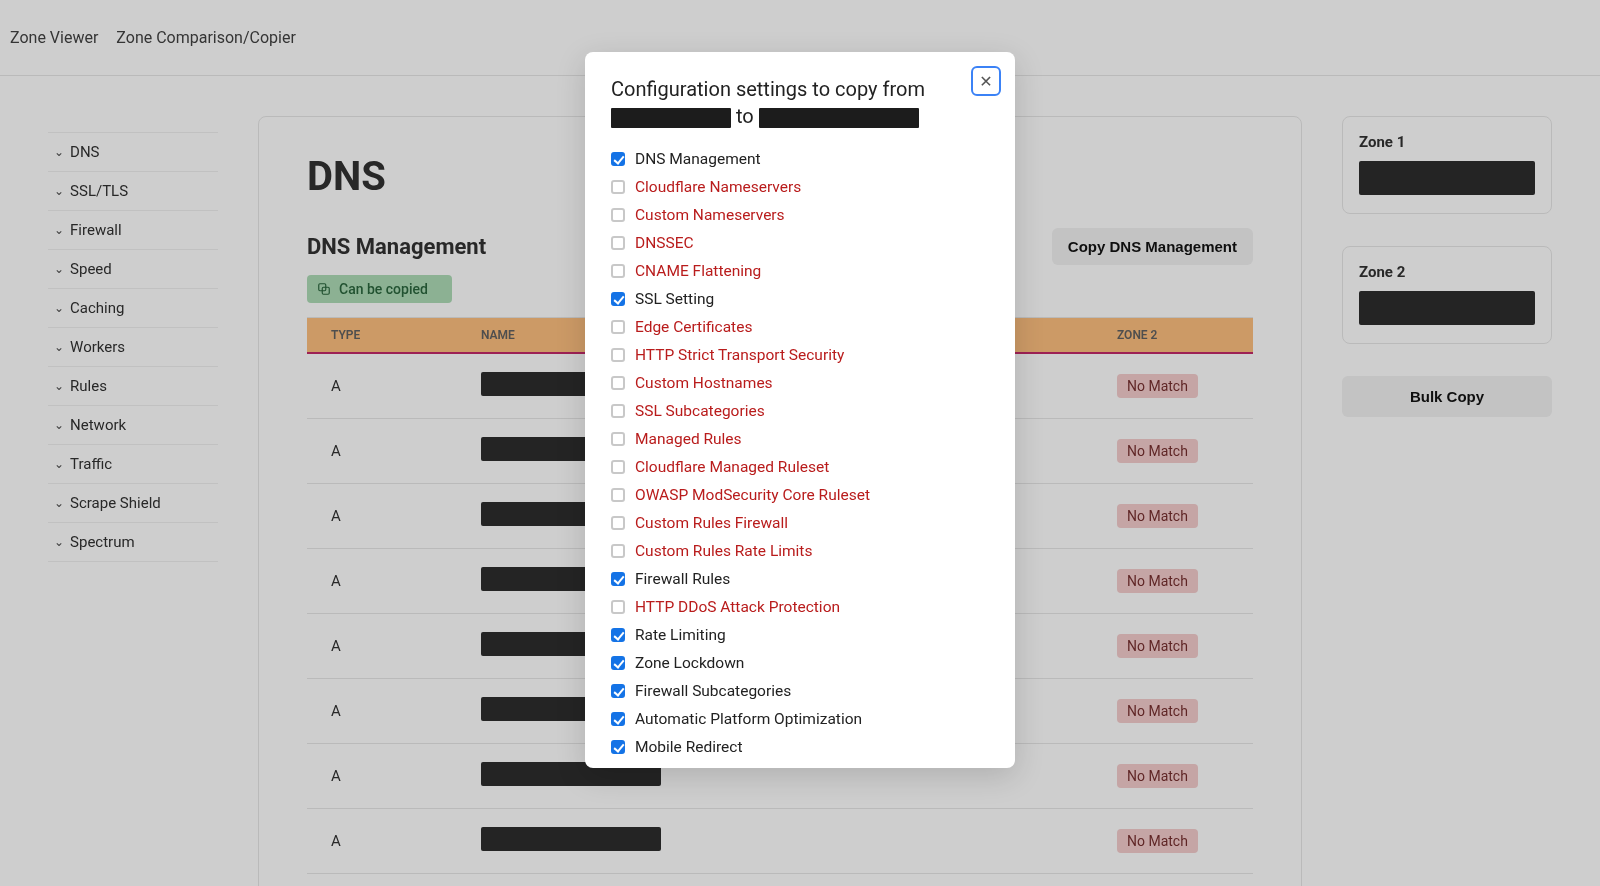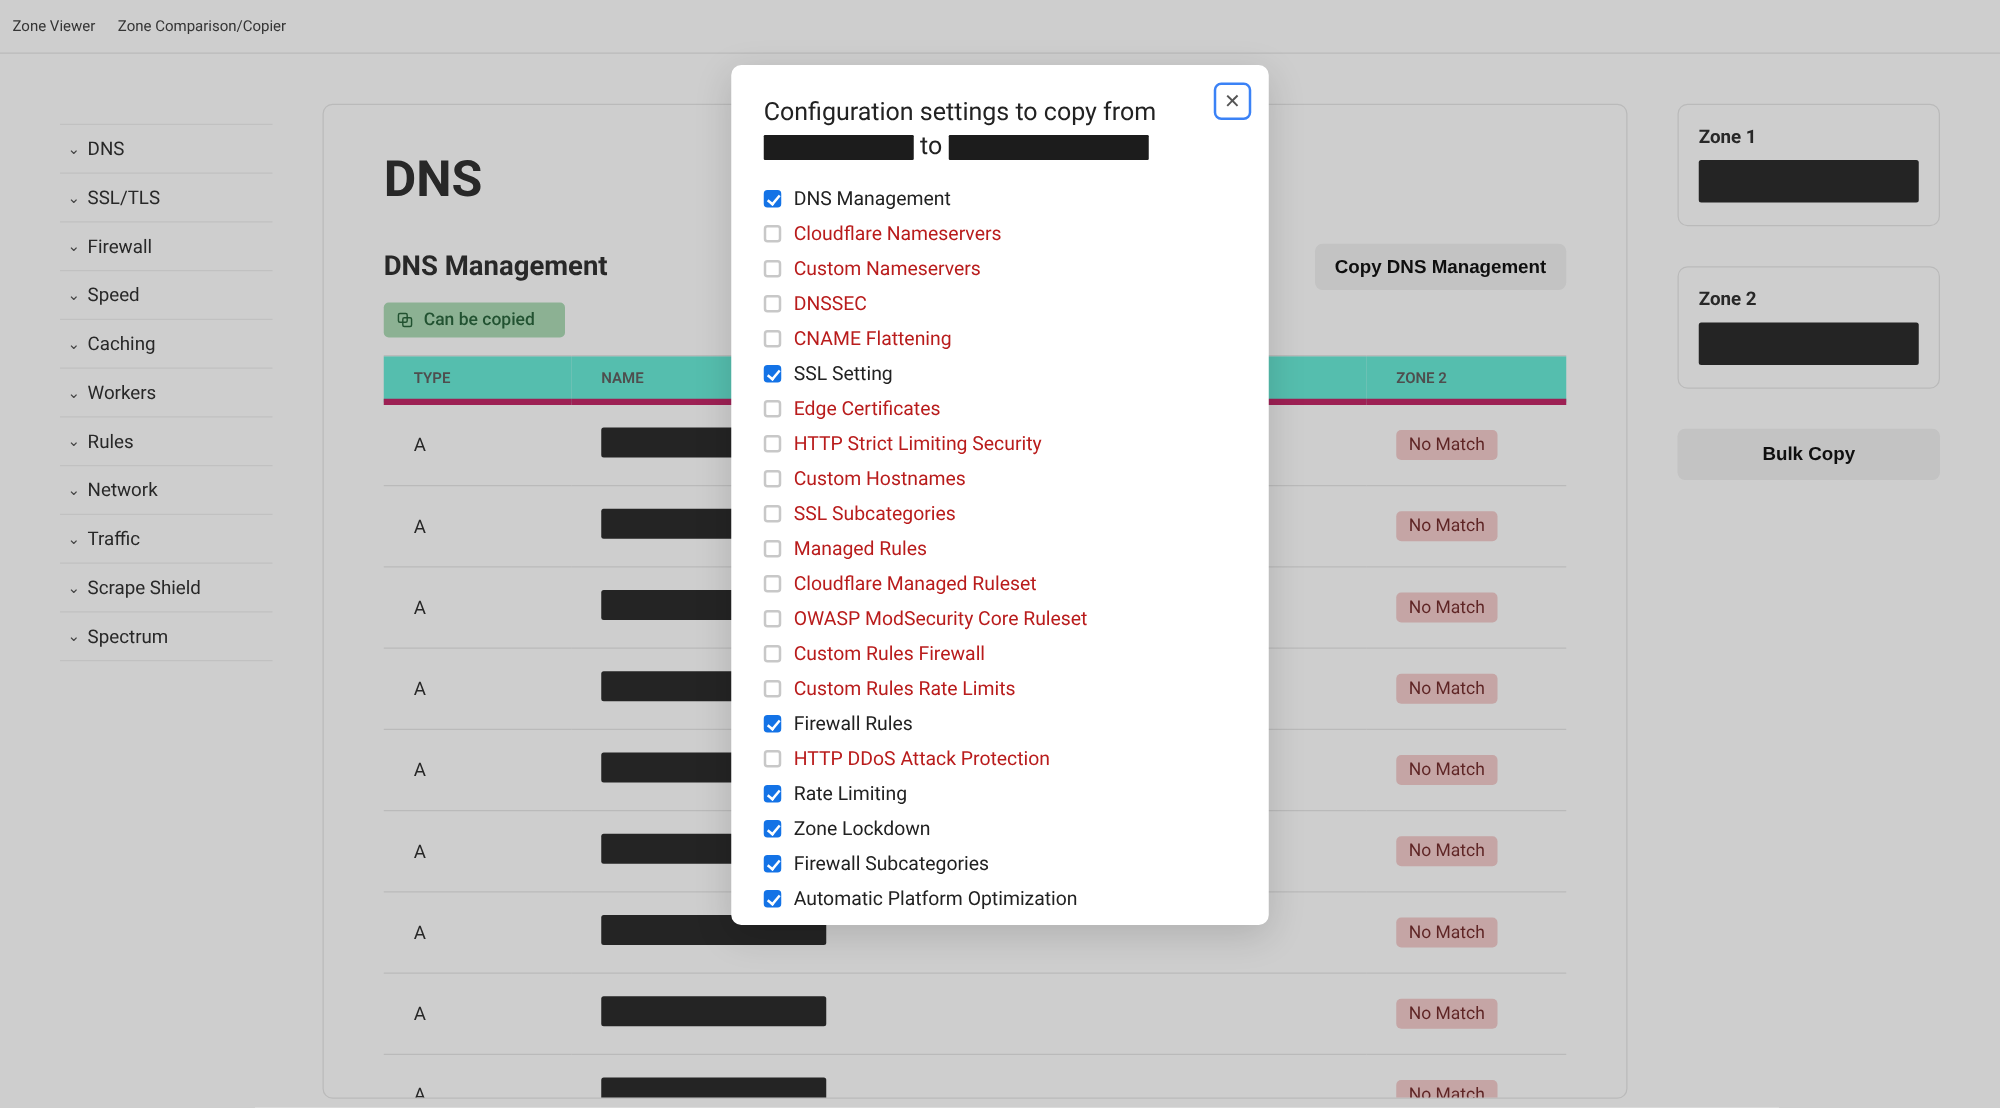--- a/index.html
+++ b/index.html
@@ -9,23 +9,23 @@
     color: #222;
     font-size: 15px;
     width: 1600px;
     height: 886px;
     overflow: hidden;
   }
   
   .top-tabs {
     display: flex;
     gap: 18px;
-    padding: 14px 10px;
+    padding: 28px 10px;
     border-bottom: 1px solid #e5e5e5;
-    font-size: 12px;
+    font-size: 16px;
     color: #333;
     align-items: center;
   }
   .top-tabs span { cursor: pointer; }
   
   .layout {
     display: flex;
     padding: 40px 48px 0 48px;
     gap: 40px;
     height: calc(100% - 50px);
@@ -93,22 +93,22 @@
     border-collapse: collapse;
   }
   table.dns th {
     text-align: left;
     font-size: 12px;
     font-weight: 600;
     color: #555;
     text-transform: uppercase;
     padding: 10px 24px;
     border-top: 1px solid #e5e5e5;
-    border-bottom: 5px solid #be185d;
-    background: #5eead4;
+    border-bottom: 2px solid #be185d;
+    background: #fdba74;
   }
   table.dns td {
     padding: 18px 24px;
     border-bottom: 1px solid #e5e5e5;
     font-size: 15px;
     vertical-align: middle;
   }
   .dns-type { width: 150px; }
   .dns-zonecol { width: 160px; text-align: left;}
   .redacted {
@@ -403,21 +403,21 @@
       <div class="setting-row">
         <span class="cb checked"></span>
         <span>SSL Setting</span>
       </div>
       <div class="setting-row disabled">
         <span class="cb"></span>
         <span>Edge Certificates</span>
       </div>
       <div class="setting-row disabled">
         <span class="cb"></span>
-        <span>HTTP Strict Limiting Security</span>
+        <span>HTTP Strict Transport Security</span>
       </div>
       <div class="setting-row disabled">
         <span class="cb"></span>
         <span>Custom Hostnames</span>
       </div>
       <div class="setting-row disabled">
         <span class="cb"></span>
         <span>SSL Subcategories</span>
       </div>
       <div class="setting-row disabled">
@@ -457,14 +457,18 @@
         <span>Zone Lockdown</span>
       </div>
       <div class="setting-row">
         <span class="cb checked"></span>
         <span>Firewall Subcategories</span>
       </div>
       <div class="setting-row">
         <span class="cb checked"></span>
         <span>Automatic Platform Optimization</span>
       </div>
+      <div class="setting-row">
+        <span class="cb checked"></span>
+        <span>Mobile Redirect</span>
+      </div>
     </div>
 </div>
 
 </body></html>

